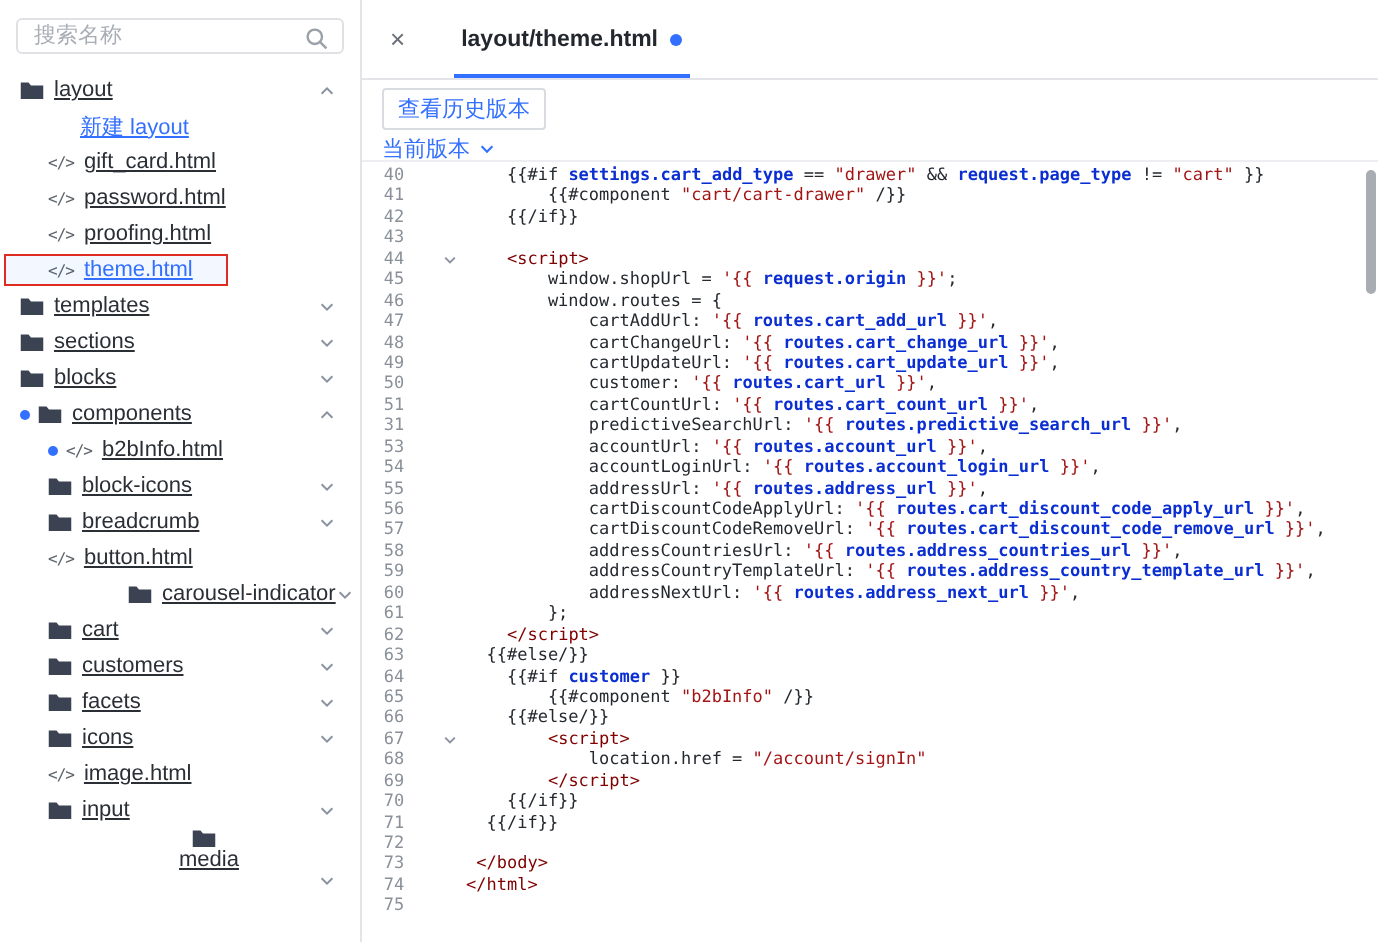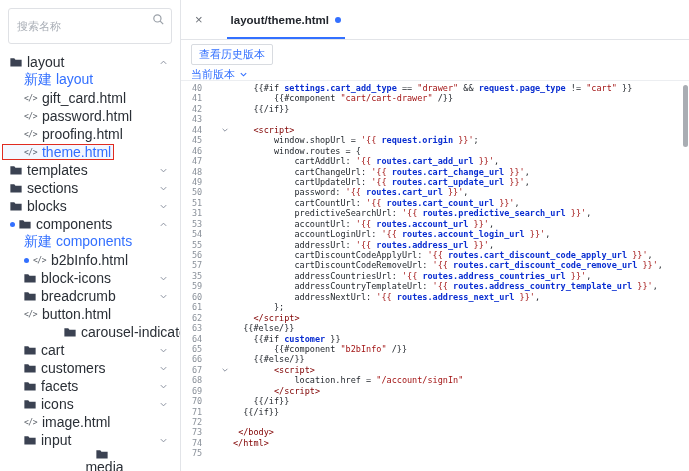--- a/index.html
+++ b/index.html
@@ -3,26 +3,26 @@
 <meta charset="utf-8">
 <style>
   * { box-sizing: border-box; margin: 0; padding: 0; }
   html, body { width: 689px; height: 471px; overflow: hidden; background: #fff; }
   body { font-family: "Liberation Sans", sans-serif; color: #1f2329; }
   .app { display: flex; width: 689px; height: 471px; }
 
   
   .sidebar { width: 181px; flex: 0 0 181px; border-right: 1px solid #e2e4e8; padding-top: 8px; overflow: hidden; }
   .search-wrap { position: relative; margin: 0 8px 9px 8px; }
-  .search-input { width: 100%; height: 36px; border: 1px solid #dfe1e5; border-radius: 3px; padding: 0 24px 0 8px; font-size: 11px; color: #1f2329; outline: none; font-family: "Liberation Sans", sans-serif; }
+  .search-input { width: 100%; height: 18px; border: 1px solid #dfe1e5; border-radius: 3px; padding: 0 24px 0 8px; font-size: 11px; color: #1f2329; outline: none; font-family: "Liberation Sans", sans-serif; }
   .search-input::placeholder { color: #a9aeb6; }
   .search-ico { position: absolute; right: 7px; top: 5px; width: 13px; height: 13px; display: flex; }
   .tree-row { display: flex; align-items: center; height: 18px; cursor: pointer; position: relative; white-space: nowrap; }
-  .tree-label { font-size: 14px; color: #2a2f36; margin-left: 5px; }
-  .kind-action .tree-label { color: #3370ff; margin-left: 0; }
+  .tree-label { font-size: 11px; color: #2a2f36; margin-left: 5px; text-decoration: underline; }
+  .kind-action .tree-label { color: #3370ff; margin-left: 16px; }
   .tree-chev { margin-left: auto; margin-right: 12px; display: flex; align-items: center; }
   .file-ico { font-family: "DejaVu Sans Mono", monospace; font-size: 8px; color: #5f656d; letter-spacing: -0.5px; }
   .mod-dot { width: 5px; height: 5px; border-radius: 50%; background: #3370ff; margin-right: 4px; flex: 0 0 auto; }
   .tree-row.selected .tree-label { color: #3370ff; }
   .red-box { position: absolute; left: 2px; top: 1px; width: 112px; height: 16px; border: 1px solid #e02b20; background: rgba(51,112,255,0.06); pointer-events: none; }
 
   
   .main { flex: 1; display: flex; flex-direction: column; min-width: 0; }
   .tabbar { height: 40px; flex: 0 0 40px; display: flex; align-items: stretch; border-bottom: 1px solid #e2e4e8; }
   .tab { display: flex; align-items: center; gap: 6px; padding: 0 14px; font-size: 11.5px; color: #585e66; cursor: pointer; position: relative; }
@@ -132,23 +132,20 @@
           <svg width="12" height="10" viewBox="0 0 16 13" style="flex:0 0 auto">
             <path d="M0.5 1.5 h5.2 l1.6 2 H15.5 v9 H0.5 z" fill="#3b4252"></path>
           </svg>
           <span class="tree-label">components</span>
           <span class="tree-chev">
             <svg width="9" height="9" viewBox="0 0 10 10">
               <polyline points="2,6.5 5,3.5 8,6.5" fill="none" stroke="#8a919f" stroke-width="1.1"></polyline>
             </svg>
           </span>
         </div>
-        <div class="tree-row kind-action" style="padding-left: 24px;">
-          <span class="tree-label">新建 components</span>
-        </div>
         <div class="tree-row kind-file" style="padding-left: 24px;">
           <span class="mod-dot"></span>
           <span class="file-ico">&lt;/&gt;</span>
           <span class="tree-label">b2bInfo.html</span>
         </div>
         <div class="tree-row kind-folder" style="padding-left: 24px;">
           <svg width="12" height="10" viewBox="0 0 16 13" style="flex:0 0 auto">
             <path d="M0.5 1.5 h5.2 l1.6 2 H15.5 v9 H0.5 z" fill="#3b4252"></path>
           </svg>
           <span class="tree-label">block-icons</span>
@@ -333,21 +330,21 @@
             <span class="code-content"><span class="c-d">            cartChangeUrl: </span><span class="c-s">'{{ </span><span class="c-v">routes.cart_change_url</span><span class="c-s"> }}'</span><span class="c-d">,</span></span>
           </div>
           <div class="code-line">
             <span class="ln-num">49</span>
             <span class="ln-fold"></span>
             <span class="code-content"><span class="c-d">            cartUpdateUrl: </span><span class="c-s">'{{ </span><span class="c-v">routes.cart_update_url</span><span class="c-s"> }}'</span><span class="c-d">,</span></span>
           </div>
           <div class="code-line">
             <span class="ln-num">50</span>
             <span class="ln-fold"></span>
-            <span class="code-content"><span class="c-d">            password: </span><span class="c-s">'{{ </span><span class="c-v">routes.cart_url</span><span class="c-s"> }}'</span><span class="c-d">,</span></span>
+            <span class="code-content"><span class="c-d">            customer: </span><span class="c-s">'{{ </span><span class="c-v">routes.cart_url</span><span class="c-s"> }}'</span><span class="c-d">,</span></span>
           </div>
           <div class="code-line">
             <span class="ln-num">51</span>
             <span class="ln-fold"></span>
             <span class="code-content"><span class="c-d">            cartCountUrl: </span><span class="c-s">'{{ </span><span class="c-v">routes.cart_count_url</span><span class="c-s"> }}'</span><span class="c-d">,</span></span>
           </div>
           <div class="code-line">
             <span class="ln-num">31</span>
             <span class="ln-fold"></span>
             <span class="code-content"><span class="c-d">            predictiveSearchUrl: </span><span class="c-s">'{{ </span><span class="c-v">routes.predictive_search_url</span><span class="c-s"> }}'</span><span class="c-d">,</span></span>
@@ -371,21 +368,21 @@
             <span class="ln-num">56</span>
             <span class="ln-fold"></span>
             <span class="code-content"><span class="c-d">            cartDiscountCodeApplyUrl: </span><span class="c-s">'{{ </span><span class="c-v">routes.cart_discount_code_apply_url</span><span class="c-s"> }}'</span><span class="c-d">,</span></span>
           </div>
           <div class="code-line">
             <span class="ln-num">57</span>
             <span class="ln-fold"></span>
             <span class="code-content"><span class="c-d">            cartDiscountCodeRemoveUrl: </span><span class="c-s">'{{ </span><span class="c-v">routes.cart_discount_code_remove_url</span><span class="c-s"> }}'</span><span class="c-d">,</span></span>
           </div>
           <div class="code-line">
-            <span class="ln-num">35</span>
+            <span class="ln-num">58</span>
             <span class="ln-fold"></span>
             <span class="code-content"><span class="c-d">            addressCountriesUrl: </span><span class="c-s">'{{ </span><span class="c-v">routes.address_countries_url</span><span class="c-s"> }}'</span><span class="c-d">,</span></span>
           </div>
           <div class="code-line">
             <span class="ln-num">59</span>
             <span class="ln-fold"></span>
             <span class="code-content"><span class="c-d">            addressCountryTemplateUrl: </span><span class="c-s">'{{ </span><span class="c-v">routes.address_country_template_url</span><span class="c-s"> }}'</span><span class="c-d">,</span></span>
           </div>
           <div class="code-line">
             <span class="ln-num">60</span>

